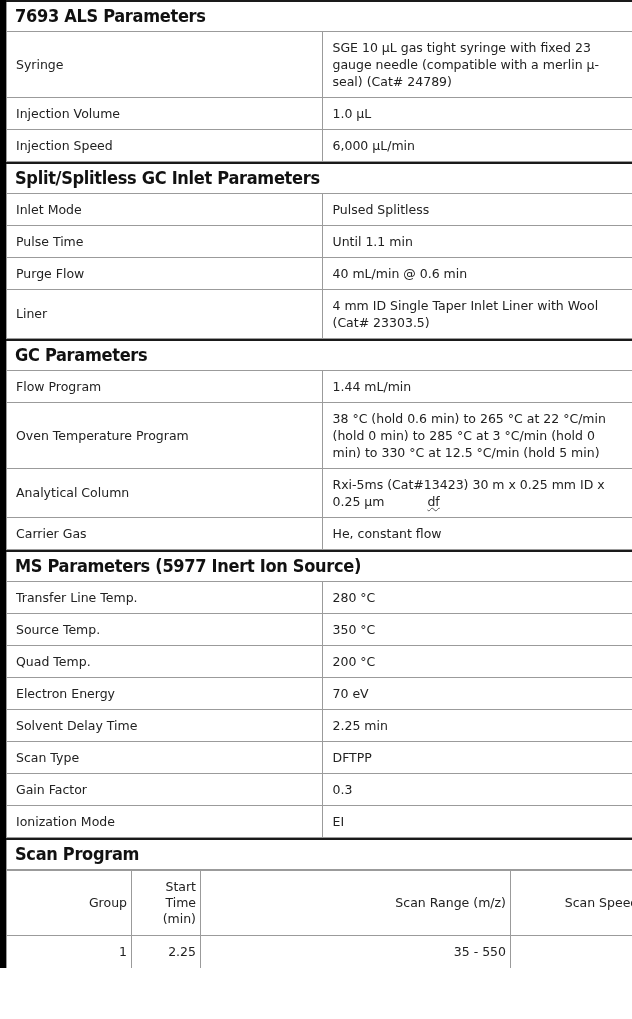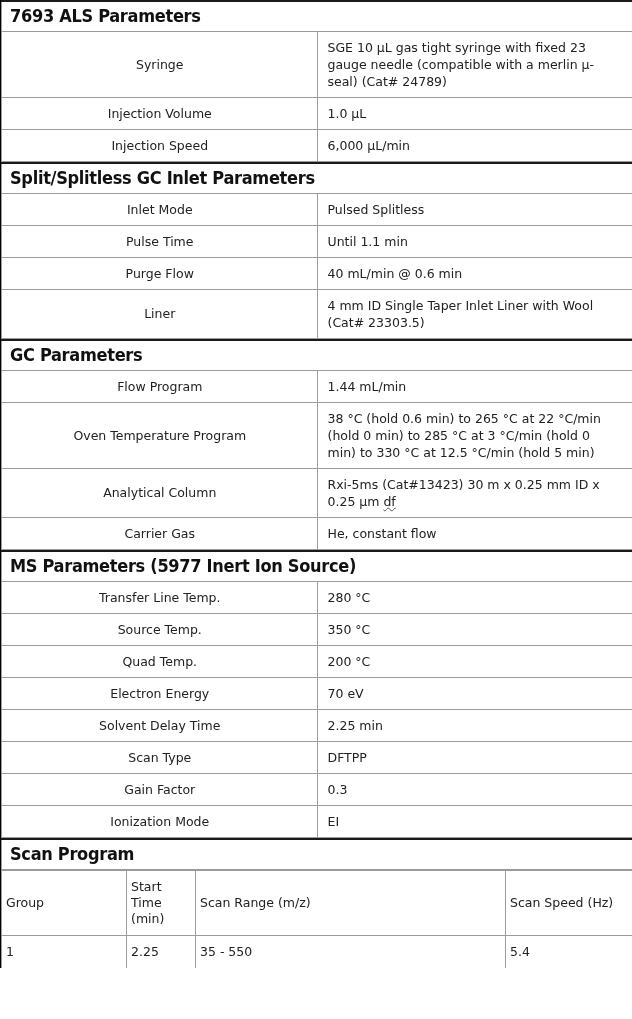--- a/index.html
+++ b/index.html
@@ -12,21 +12,21 @@
     height: 1019px;
     overflow: hidden;
     font-family: "DejaVu Sans", "Liberation Sans", sans-serif;
     color: #222222;
     -webkit-font-smoothing: none;
   }
 
   .sheet {
     width: 632px;
     box-sizing: border-box;
-    border-left: 1px solid #000000;
+    border-left: 6px solid #000000;
     border-right: 1px solid #9b9b9b;
   }
 
   table.params {
     width: 632px;
     border-collapse: collapse;
     table-layout: fixed;
   }
 
   table.params td {
@@ -54,46 +54,46 @@
     font-stretch: condensed;
   }
 
   
   td.label-cell {
     width: 116px;
     padding: 7px 8px 7px 9px;
     font-size: 12.5px;
     line-height: 16px;
     color: #222222;
-    text-align: center;
   }
   td.value-cell {
     padding: 7px 10px 7px 10px;
     font-size: 12.5px;
     line-height: 17px;
     color: #222222;
   }
 
   .spell {
     text-decoration: underline;
     text-decoration-style: wavy;
     text-decoration-color: #555555;
     text-decoration-thickness: 1px;
     text-underline-offset: 1px;
+    margin-left: 39px;
   }
 
   
   table.scan {
     width: 632px;
     border-collapse: collapse;
     table-layout: fixed;
   }
   table.scan td {
     border: 1px solid #9b9b9b;
-    text-align: left;
+    text-align: right;
     font-size: 12.5px;
     line-height: 16px;
     color: #222222;
     background: #ffffff;
   }
   td.scan-h {
     padding: 8px 4px 8px 4px;
     vertical-align: middle;
   }
   td.scan-c {

